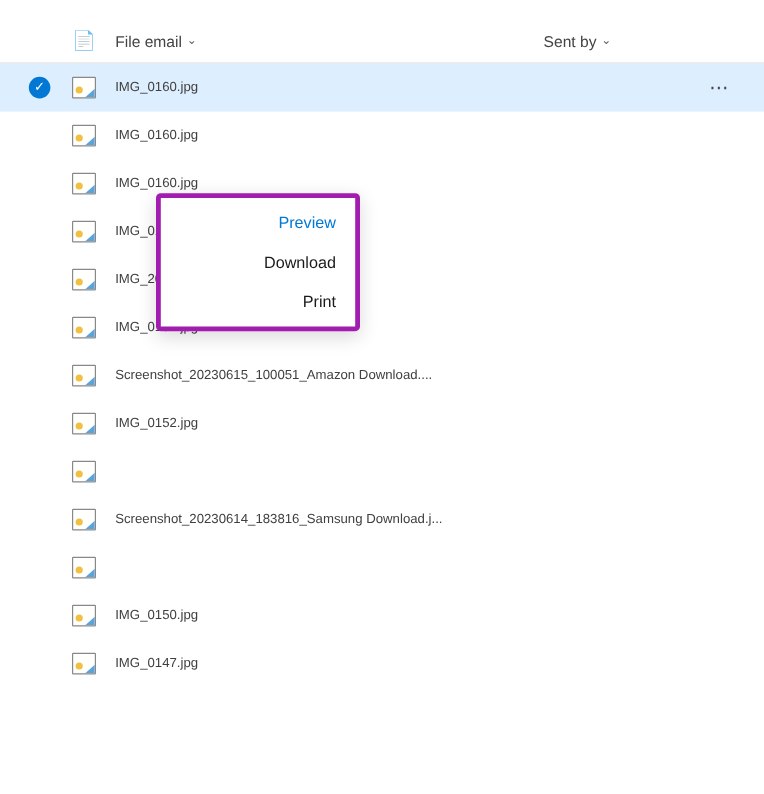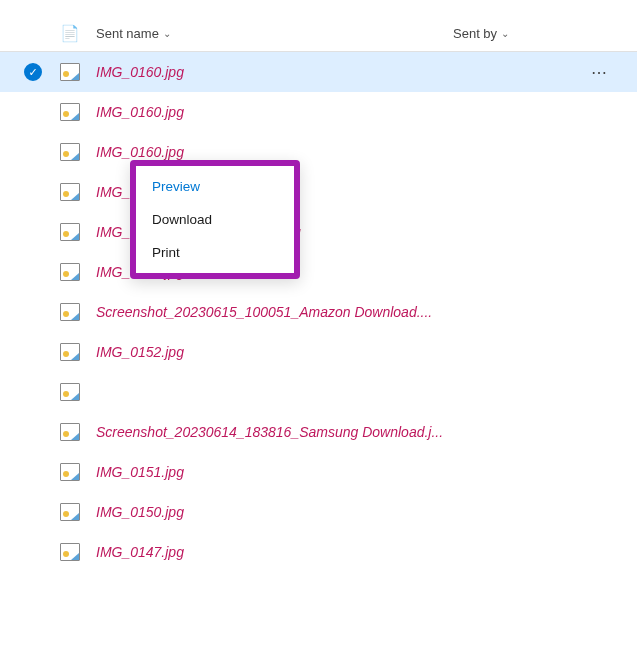--- a/index.html
+++ b/index.html
@@ -72,26 +72,25 @@
     }
 
     .icon-col {
       width: 36px;
       display: flex;
       align-items: center;
     }
 
     .name-col {
       flex: 1;
-      font-size: 14px;
-      color: #be185d;
+      font-size: 11px;
+      color: #404040;
       white-space: nowrap;
       overflow: hidden;
       text-overflow: ellipsis;
-      font-style: italic;
     }
 
     .sent-col {
       width: 160px;
     }
 
     .more-btn {
       position: absolute;
       right: 24px;
       top: 50%;
@@ -158,26 +157,27 @@
       border-left: 8px solid transparent;
       border-bottom: 7px solid #5ba3d9;
     }
 
     
     .context-menu {
       position: absolute;
       left: 130px;
       top: 108px;
       background: #fff;
-      border: 6px solid #a21caf;
+      border: 4px solid #a21caf;
       border-radius: 4px;
       box-shadow: 0 4px 16px rgba(0,0,0,0.15);
       z-index: 100;
       min-width: 170px;
       padding: 4px 0;
+      text-align: right;
     }
 
     .menu-item {
       padding: 9px 16px;
       font-size: 13.5px;
       color: #1a1a1a;
       cursor: pointer;
       display: block;
     }
 
@@ -192,21 +192,21 @@
 <div class="page">
 
 
   <div class="table-header">
     <div class="col-check"></div>
     <div class="col-icon">
       <span style="font-size:16px; color:#555;">📄</span>
     </div>
     <div class="col-name">
       <span class="header-label">
-        <span>Sent name</span>
+        <span>File email</span>
         <span class="chevron">⌄</span>
       </span>
     </div>
     <div class="col-sent">
       <span class="header-label">
         <span>Sent by</span>
         <span class="chevron">⌄</span>
       </span>
     </div>
   </div>
@@ -311,21 +311,20 @@
       </div>
       <div class="name-col">Screenshot_20230614_183816_Samsung Download.j...</div>
       <div class="sent-col"></div>
     </div>
 
     <div class="file-row">
       <div class="check-col"></div>
       <div class="icon-col">
         <div class="img-icon"></div>
       </div>
-      <div class="name-col">IMG_0151.jpg</div>
       <div class="sent-col"></div>
     </div>
 
     <div class="file-row">
       <div class="check-col"></div>
       <div class="icon-col">
         <div class="img-icon"></div>
       </div>
       <div class="name-col">IMG_0150.jpg</div>
       <div class="sent-col"></div>

